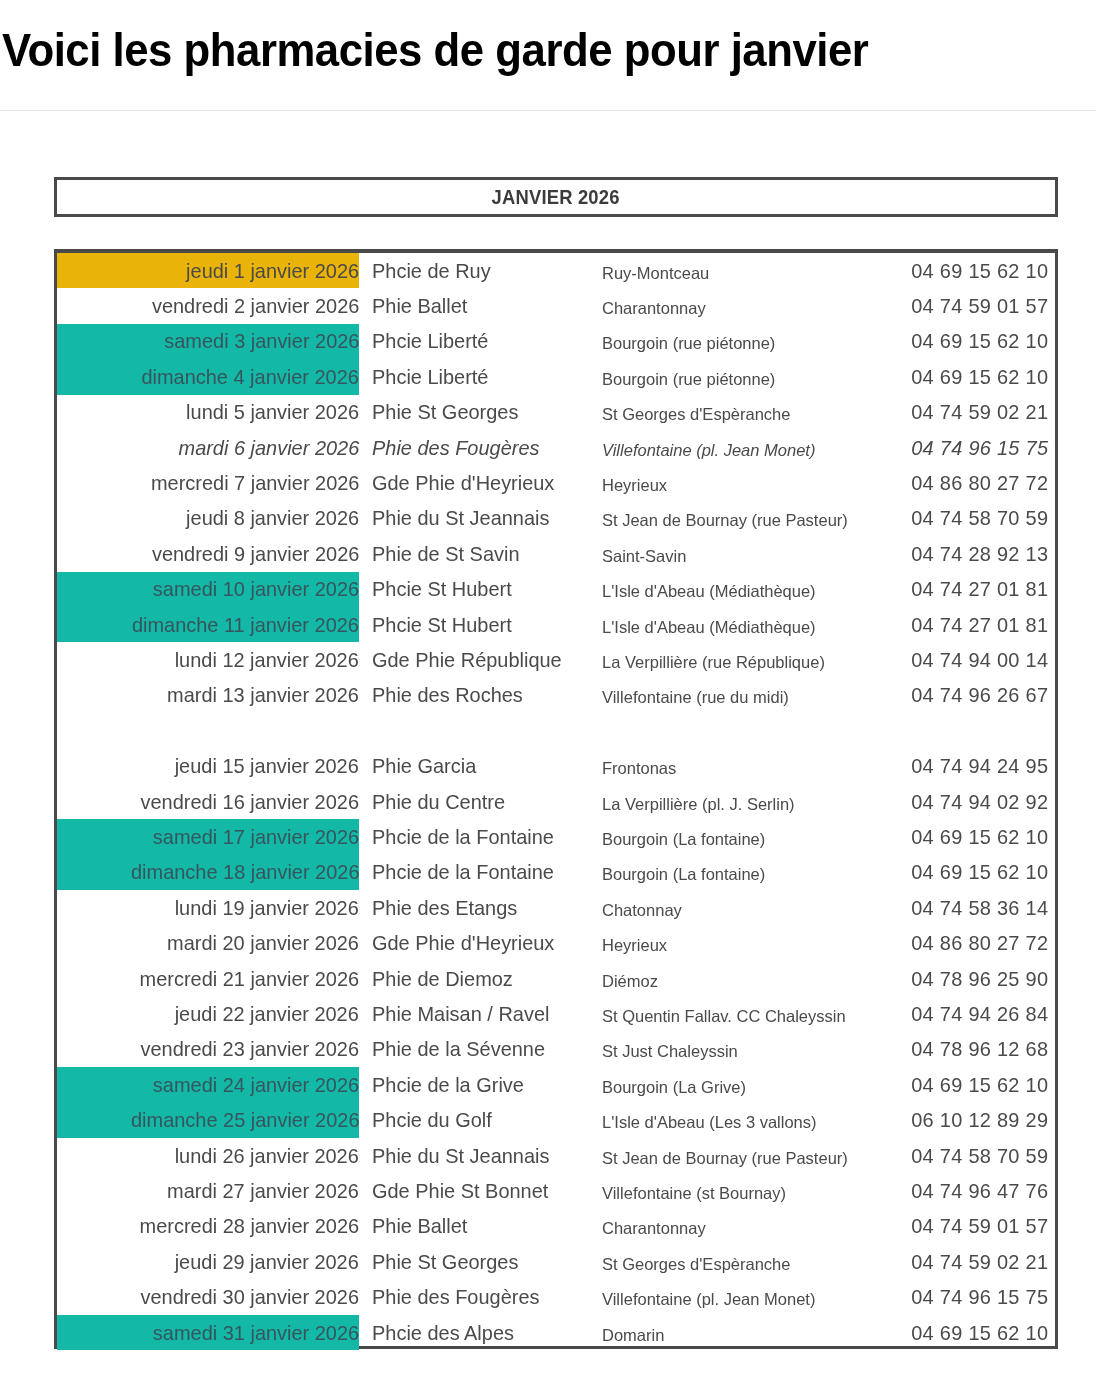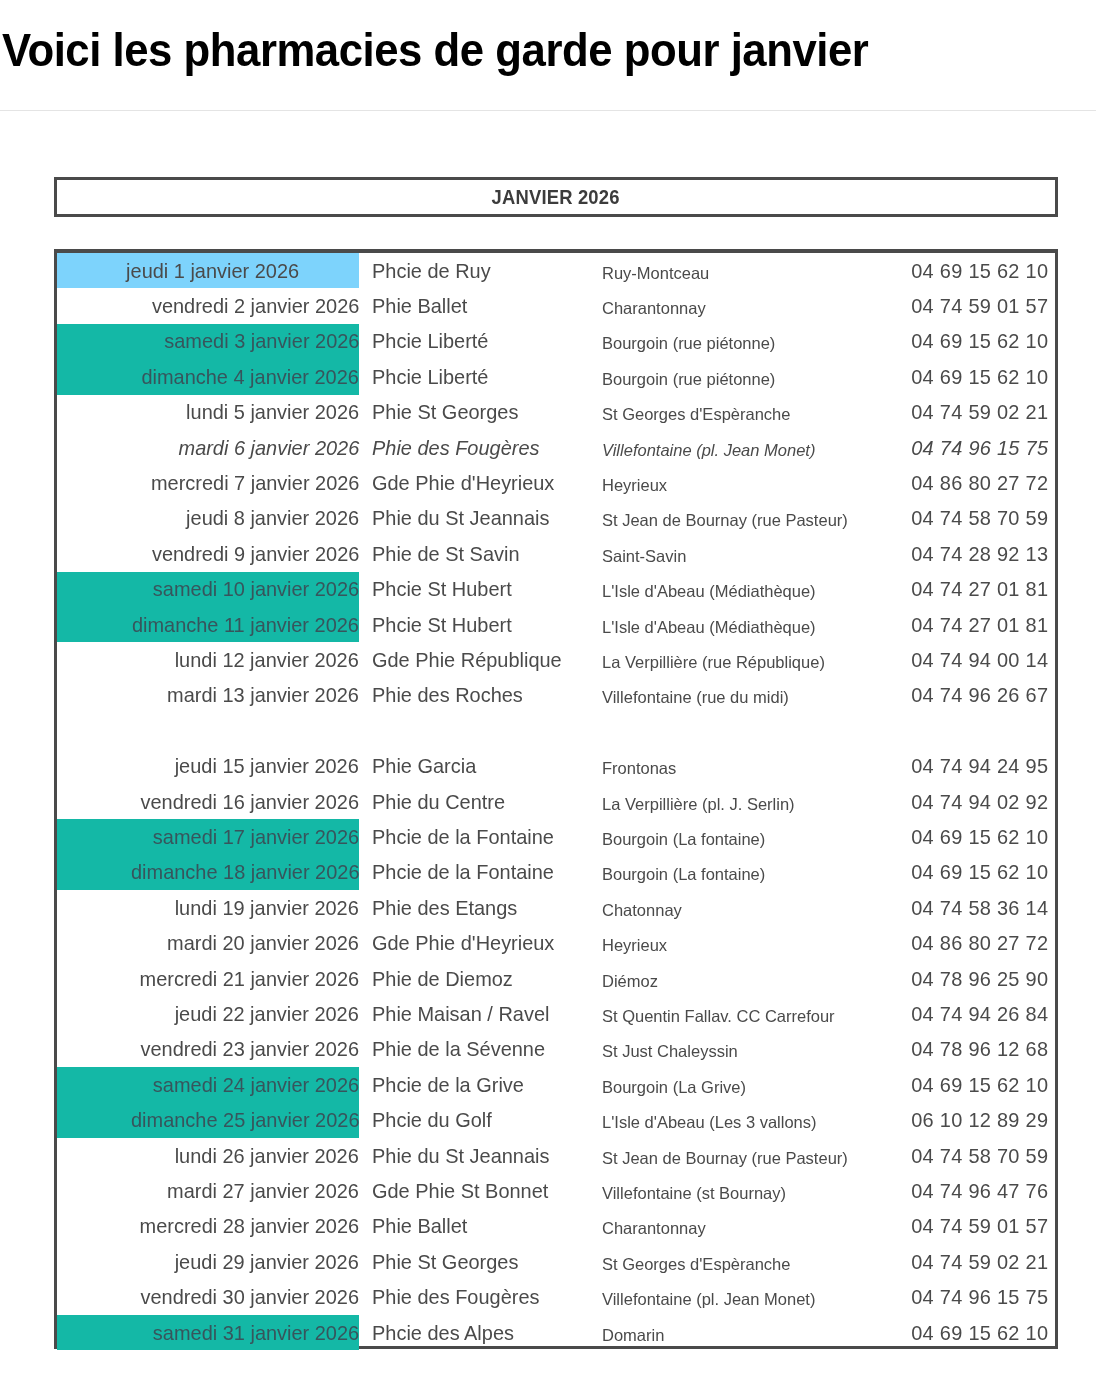--- a/index.html
+++ b/index.html
@@ -23,21 +23,21 @@
     transform: scaleX(0.92);
   }
   .schedule-table {
     position: absolute; left: 54px; top: 249px; width: 998px; height: 1093px;
     border: 3px solid #4a4a4a; border-top-width: 4px; background: #fff;
   }
   .row { position: absolute; left: 0; width: 998px; height: 35.4px; }
   .cell { position: absolute; top: 0; height: 100%; display: flex; align-items: center; white-space: nowrap; color: #4a4a4a; }
   .c-date { left: 0; width: 302px; justify-content: flex-end; font-size: 21px; padding-right: 0; }
   .c-date span { transform: scaleX(0.95); transform-origin: right center; display: inline-block; }
-  .c-date.hl-yellow { background: #7dd3fc; justify-content: center; }
+  .c-date.hl-yellow { background: #eab308; }
   .c-date.hl-blue { background: #14b8a6; }
   .c-date.hl-blue, .c-date.hl-blue span { color: #37555c; }
   .c-pharm { left: 315px; width: 225px; font-size: 21px; }
   .c-pharm span { transform: scaleX(0.95); transform-origin: left center; display: inline-block; }
   .c-city { left: 545px; width: 290px; font-size: 16.5px; padding-top: 5px; box-sizing: border-box; }
   .c-phone { left: 843px; width: 148px; justify-content: flex-end; font-size: 21px; letter-spacing: 0.3px; }
   .c-phone span { transform: scaleX(0.95); transform-origin: right center; display: inline-block; }
 </style>
 </head>
 <body>
@@ -331,21 +331,21 @@
       </div>
     </div>
     <div class="row" style="top: 743.4px;">
       <div class="cell c-date">
         <span>jeudi 22 janvier 2026</span>
       </div>
       <div class="cell c-pharm">
         <span>Phie Maisan / Ravel</span>
       </div>
       <div class="cell c-city">
-        <span>St Quentin Fallav. CC Carrefour</span>
+        <span>St Quentin Fallav. CC Chaleyssin</span>
       </div>
       <div class="cell c-phone">
         <span>04 74 94 26 84</span>
       </div>
     </div>
     <div class="row" style="top: 778.8px;">
       <div class="cell c-date">
         <span>vendredi 23 janvier 2026</span>
       </div>
       <div class="cell c-pharm">

